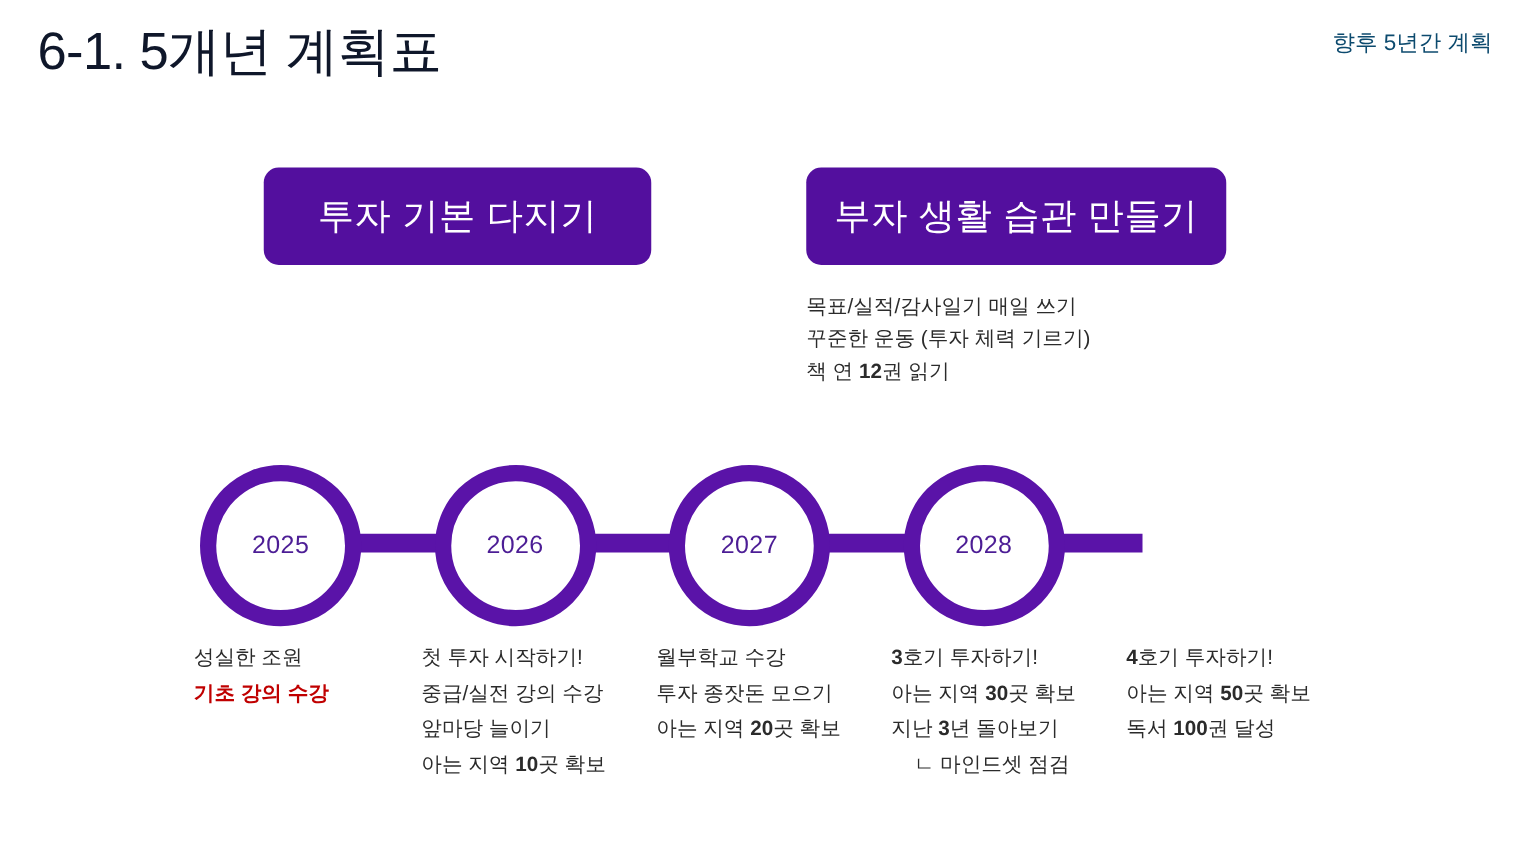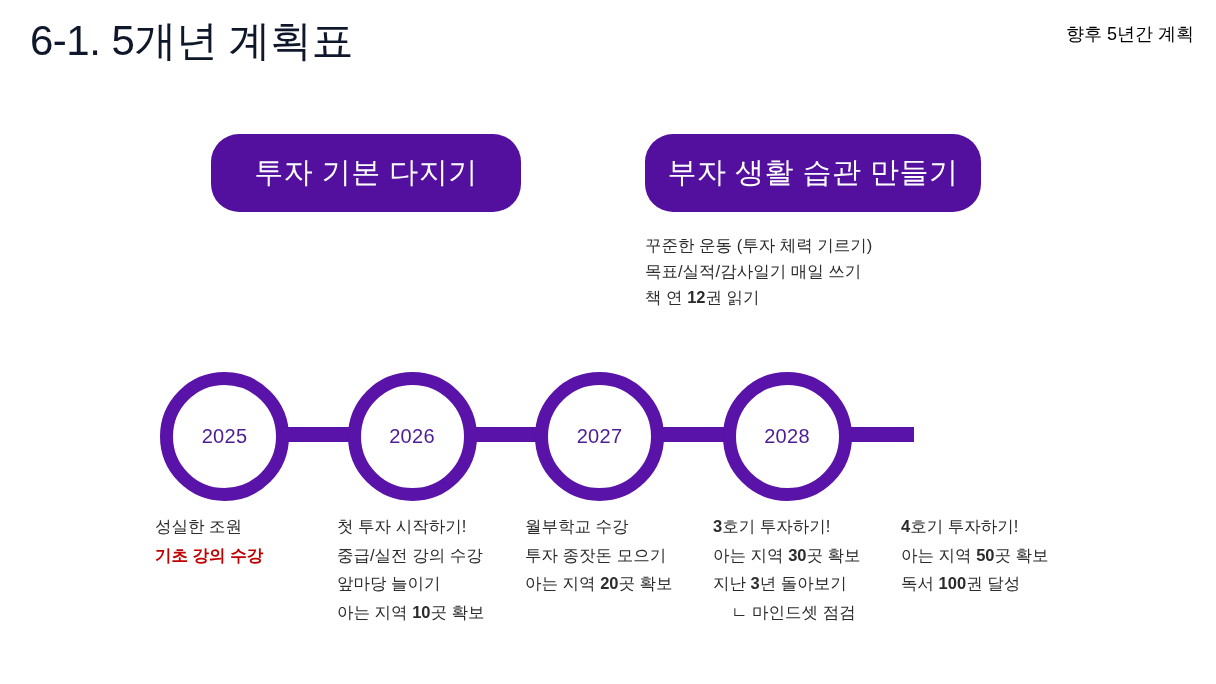--- a/index.html
+++ b/index.html
@@ -33,29 +33,29 @@
     letter-spacing: -0.5px;
     white-space: nowrap;
   }
   .slide-subtitle {
     position: absolute;
     right: 22px;
     top: 24px;
     font-size: 18px;
     line-height: 1.2;
     font-weight: 400;
-    color: #000000;
+    color: #0c4a6e;
     white-space: nowrap;
   }
 
   
   .pill {
     position: absolute;
     height: 78px;
-    border-radius: 28px;
+    border-radius: 12px;
     background: #530f9e;
     color: #ffffff;
     display: flex;
     align-items: center;
     justify-content: center;
     font-size: 29px;
     font-weight: 400;
     letter-spacing: 0.5px;
     white-space: nowrap;
     box-sizing: border-box;
@@ -137,22 +137,22 @@
   <div class="slide-subtitle">향후 5년간 계획</div>
 
   <div class="pill" id="pill-1">
     <span>투자 기본 다지기</span>
   </div>
   <div class="pill" id="pill-2">
     <span>부자 생활 습관 만들기</span>
   </div>
 
   <div class="detail-list" id="detail-2">
+      <span class="line">목표/실적/감사일기 매일 쓰기</span>
       <span class="line">꾸준한 운동 (투자 체력 기르기)</span>
-      <span class="line">목표/실적/감사일기 매일 쓰기</span>
       <span class="line">책 연 <span class="num">12</span>권 읽기</span>
     </div>
 
   <div id="timeline">
       <div class="connector" style="left: 285px; width: 66.5px;"></div>
       <div class="connector" style="left: 472.5px; width: 66.5px;"></div>
       <div class="connector" style="left: 660px; width: 66.5px;"></div>
       <div class="connector" style="left: 847.5px; width: 66.5px;"></div>
       <div class="node" style="left: 160px;">
         <span class="node-year">2025</span>

